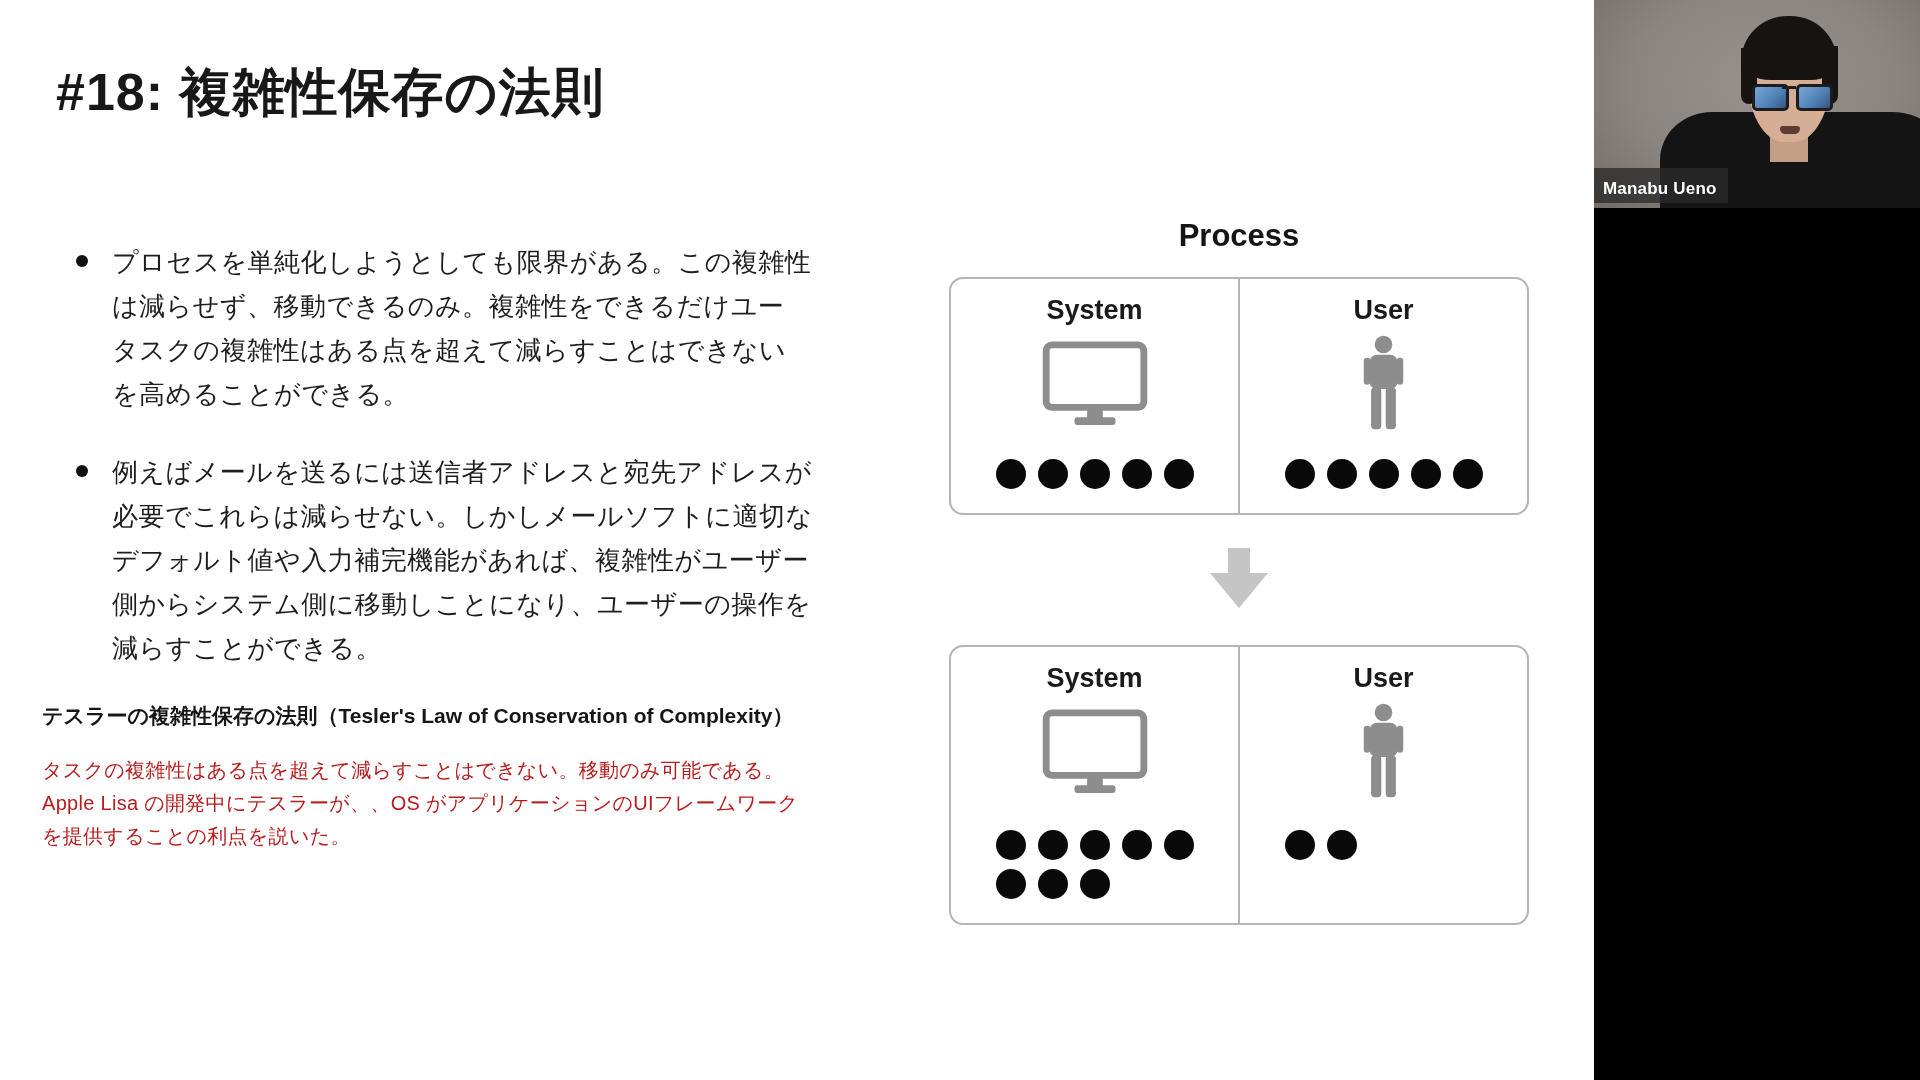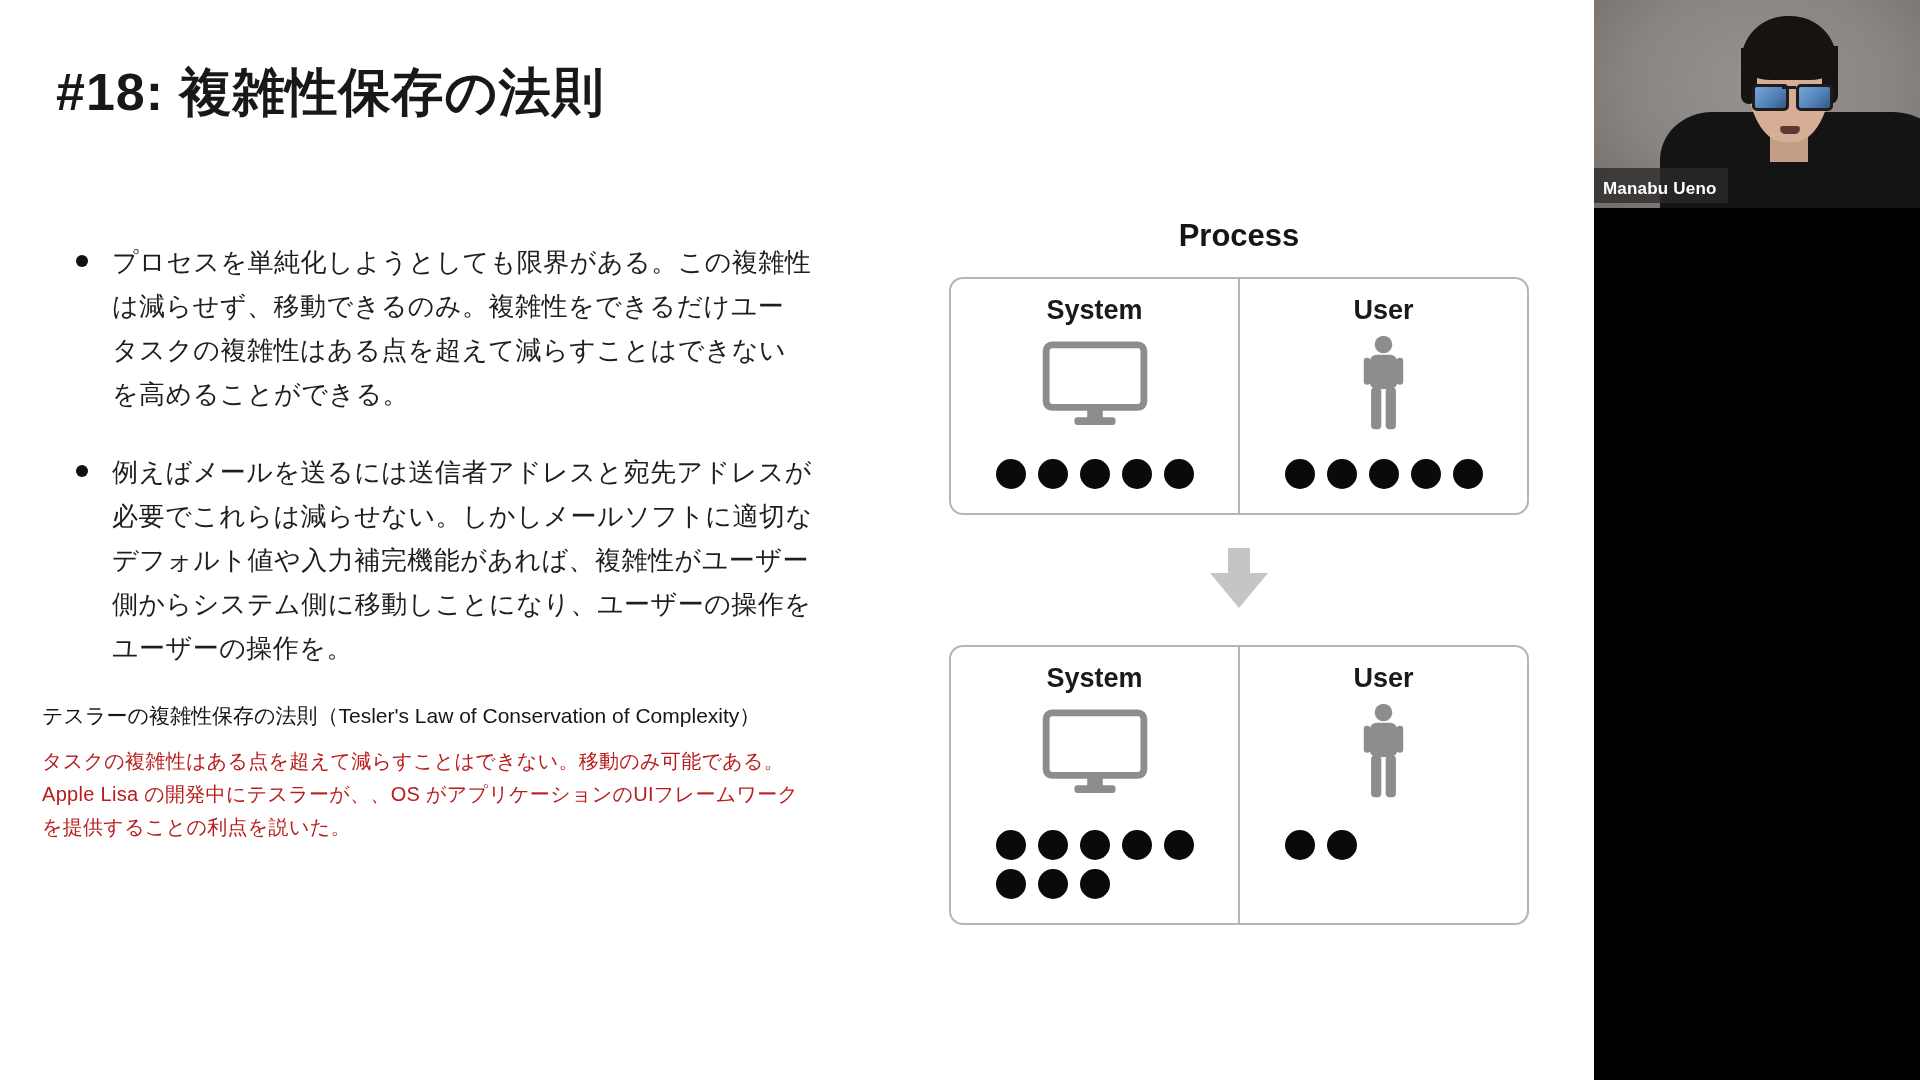--- a/index.html
+++ b/index.html
@@ -8,21 +8,21 @@
 
   
   .slide-title{position:absolute;left:56px;top:58px;font-size:52px;font-weight:bold;
                letter-spacing:1px;color:#181818;white-space:nowrap;}
   .bullets{position:absolute;left:104px;top:232px;list-style:none;margin:8px;padding:0;width:760px;}
   .bullets li{position:relative;margin:0 0 34px 0;}
   .bullet-dot{position:absolute;left:-36px;top:15px;width:12px;height:12px;border-radius:50%;background:#111;}
   .bullet-line{font-size:26px;line-height:44px;letter-spacing:0.5px;white-space:nowrap;}
 
   .footnote{position:absolute;left:42px;top:702px;}
-  .footnote-heading{font-size:21px;font-weight:normal;line-height:28px;margin-bottom:15px;white-space:nowrap;color:#161616;}
+  .footnote-heading{font-size:21px;font-weight:bold;line-height:28px;margin-bottom:24px;white-space:nowrap;color:#161616;}
   .footnote-line{font-size:20px;line-height:33px;letter-spacing:0.3px;white-space:nowrap;color:#b91c1c;}
 
   
   .diagram-title{position:absolute;left:1109px;top:218px;width:260px;text-align:center;
                  font-size:31px;font-weight:bold;color:#151515;}
   .pbox{position:absolute;left:949px;width:580px;background:#fff;border:2px solid #b5b5b5;
         border-radius:14px;display:flex;box-sizing:border-box;}
   .pbox-before{top:277px;height:238px;}
   .pbox-after{top:645px;height:280px;}
   .pcell{flex:1;display:flex;flex-direction:column;align-items:center;padding:16px 0 24px 0;box-sizing:border-box;}
@@ -70,21 +70,21 @@
       <div class="bullet-line">は減らせず、移動できるのみ。複雑性をできるだけユー</div>
       <div class="bullet-line">タスクの複雑性はある点を超えて減らすことはできない</div>
       <div class="bullet-line">を高めることができる。</div>
     </li>
     <li>
       <span class="bullet-dot"></span>
       <div class="bullet-line">例えばメールを送るには送信者アドレスと宛先アドレスが</div>
       <div class="bullet-line">必要でこれらは減らせない。しかしメールソフトに適切な</div>
       <div class="bullet-line">デフォルト値や入力補完機能があれば、複雑性がユーザー</div>
       <div class="bullet-line">側からシステム側に移動しことになり、ユーザーの操作を</div>
-      <div class="bullet-line">ユーザーの操作を。</div>
+      <div class="bullet-line">減らすことができる。</div>
     </li>
   </ul>
 
   <div class="footnote">
     <div class="footnote-heading">テスラーの複雑性保存の法則（Tesler's Law of Conservation of Complexity）</div>
     <div class="footnote-line">タスクの複雑性はある点を超えて減らすことはできない。移動のみ可能である。</div>
     <div class="footnote-line">Apple Lisa の開発中にテスラーが、、OS がアプリケーションのUIフレームワーク</div>
     <div class="footnote-line">を提供することの利点を説いた。</div>
   </div>
 

